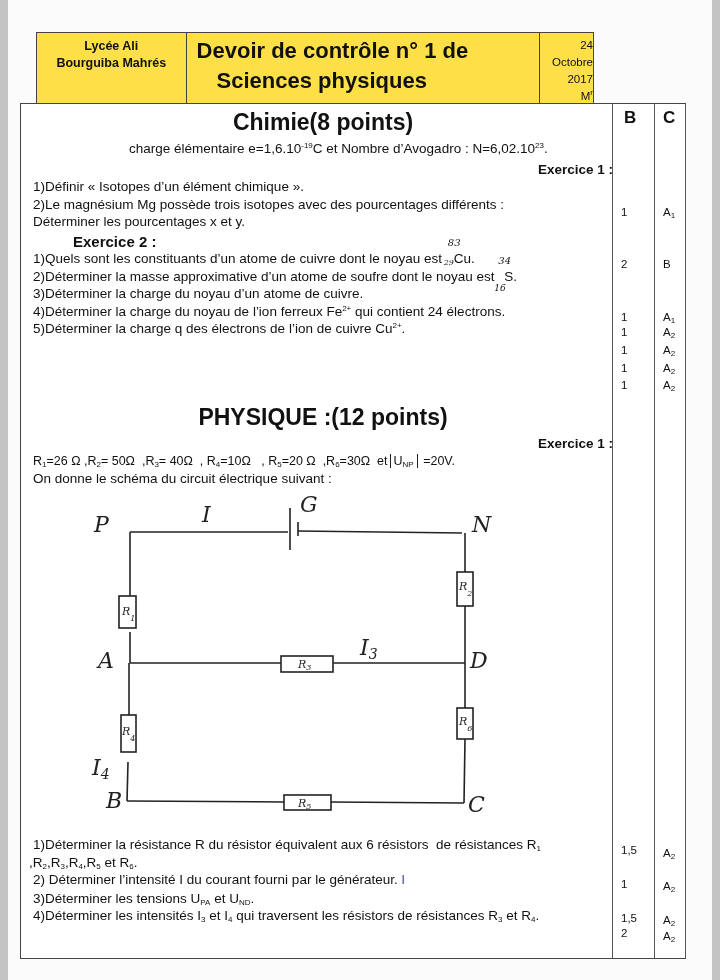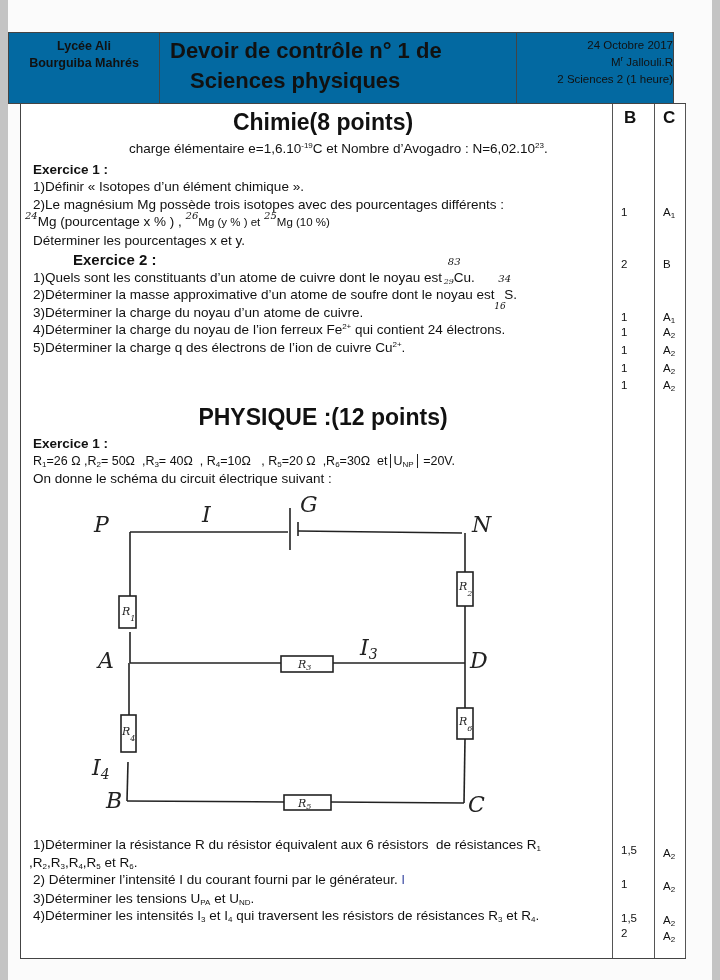--- a/index.html
+++ b/index.html
@@ -1,30 +1,30 @@
 <!DOCTYPE html>
 <html><head>
 <meta charset="utf-8">
 <style>
   * { box-sizing: border-box; margin: 0; padding: 0; }
   html, body { width: 720px; height: 980px; overflow: hidden; }
   body { background: #c4c4c4; font-family: "Liberation Sans", sans-serif; color: #111; position: relative; }
   .page { position: absolute; left: 8px; top: 0; width: 704px; height: 980px; background: #fbfbfb; }
-  .header { position: absolute; left: 8px; top: 32px; width: 666px; height: 72px; border: 1px solid #444; display: flex; background: #0369a1; }
+  .header { position: absolute; left: 36px; top: 32px; width: 558px; height: 72px; border: 1px solid #444; display: flex; background: #fde047; }
   .h-school { width: 151px; border-right: 1px solid #444; text-align: center; font-size: 12.5px; font-weight: bold; padding-top: 5px; line-height: 17px; }
   .h-title { width: 357px; border-right: 1px solid #444; font-size: 22px; font-weight: bold; padding-left: 10px; line-height: 30px; padding-top: 3px; }
   .h-title .l2 { padding-left: 20px; display: block; }
   .h-info { flex: 1; font-size: 11.5px; font-weight: normal; padding: 4px 0 0 6px; line-height: 17px; text-align: right; }
   .main { position: absolute; left: 20px; top: 103px; width: 666px; height: 856px; border: 1px solid #444; background: #fff; }
   .colB { position: absolute; left: 591px; top: 0; height: 100%; border-left: 1px solid #555; width: 42px; }
   .colC { position: absolute; left: 633px; top: 0; height: 100%; border-left: 1px solid #555; width: 32px; border-right: 1px solid #555; }
   .colhead { position: absolute; top: 4px; font-size: 17px; font-weight: bold; }
   .content { position: absolute; left: 12px; top: 0; width: 580px; font-size: 13.5px; line-height: 17.5px; }
   .big { font-size: 23px; font-weight: bold; line-height: 32px; text-align: center; }
-  .ex { font-weight: bold; font-size: 13.5px; }
+  .ex { font-weight: bold; font-size: 13.5px; text-align: right; }
   .ex2 { font-weight: bold; font-size: 15px; margin-left: 40px; }
   sup { font-size: 8px; vertical-align: 5px; line-height: 0; }
   sub { font-size: 8px; vertical-align: -2px; line-height: 0; }
   .iso { font-family: "DejaVu Serif", serif; font-style: italic; font-size: 10px; position: relative; top: -7px; }
   .small { font-size: 11.5px; }
   .mark { position: absolute; font-size: 11.5px; }
   .circuit { position: absolute; left: 80px; top: 490px; width: 440px; height: 330px; }
   .hand { font-family: "DejaVu Serif", serif; font-style: italic; fill: #222; }
   .ucursor { color: #2a3a9a; font-size: 12px; }
 </style>
@@ -81,25 +81,20 @@
   <span class="mark" style="left:642px;top:810px">A<sub>2</sub></span>
   <span class="mark" style="left:600px;top:823px">2</span>
   <span class="mark" style="left:642px;top:826px">A<sub>2</sub></span>
 
   <div class="content" style="top:2px">
     <div class="big">Chimie(8 points)</div>
     <div style="padding-left:96px;margin-top:2px"><span>charge élémentaire e=1,6.10</span><sup>-19</sup><span>C   et   Nombre d’Avogadro : N=6,02.10</span><sup>23</sup><span>.</span></div>
     <div class="ex" style="margin-top:3px">Exercice 1 :</div>
     <div>1)Définir « Isotopes d’un élément chimique ».</div>
     <div>2)Le magnésium Mg possède trois isotopes avec des pourcentages différents :</div>
-    <div style="margin-left:-8px">
-      <span class="iso">24</span><span>Mg (pourcentage x % ) ,</span>
-      <span class="iso">26</span><span class="small">Mg (y % ) et</span>
-      <span class="iso">25</span><span class="small">Mg (10 %)</span>
-    </div>
     <div>Déterminer les pourcentages x et y.</div>
 
     <div class="ex2" style="margin-top:2px">Exercice 2 :</div>
     <div><span>1)Quels sont les constituants d’un atome de cuivre  dont le noyau est</span>
       <span style="display:inline-block;position:relative;width:22px"><span class="iso" style="position:absolute;left:2px;top:-16px">83</span><span class="iso" style="position:absolute;left:-2px;top:4px;font-size:8px">29</span><span style="padding-left:8px">Cu.</span></span></div>
     <div><span>2)Déterminer la masse approximative d’un atome de soufre dont le noyau est</span>
       <span style="display:inline-block;position:relative;width:22px"><span class="iso" style="position:absolute;left:0;top:-16px">34</span><span class="iso" style="position:absolute;left:-4px;top:12px;font-size:9px">16</span><span style="padding-left:6px">S.</span></span></div>
     <div>3)Déterminer la charge du noyau d’un atome de cuivre.</div>
     <div><span>4)Déterminer la charge du noyau de l’ion ferreux  Fe</span><sup>2+</sup><span> qui contient 24 électrons.</span></div>
     <div><span>5)Déterminer la charge q des électrons de l’ion de cuivre  Cu</span><sup>2+</sup><span>.</span></div>

